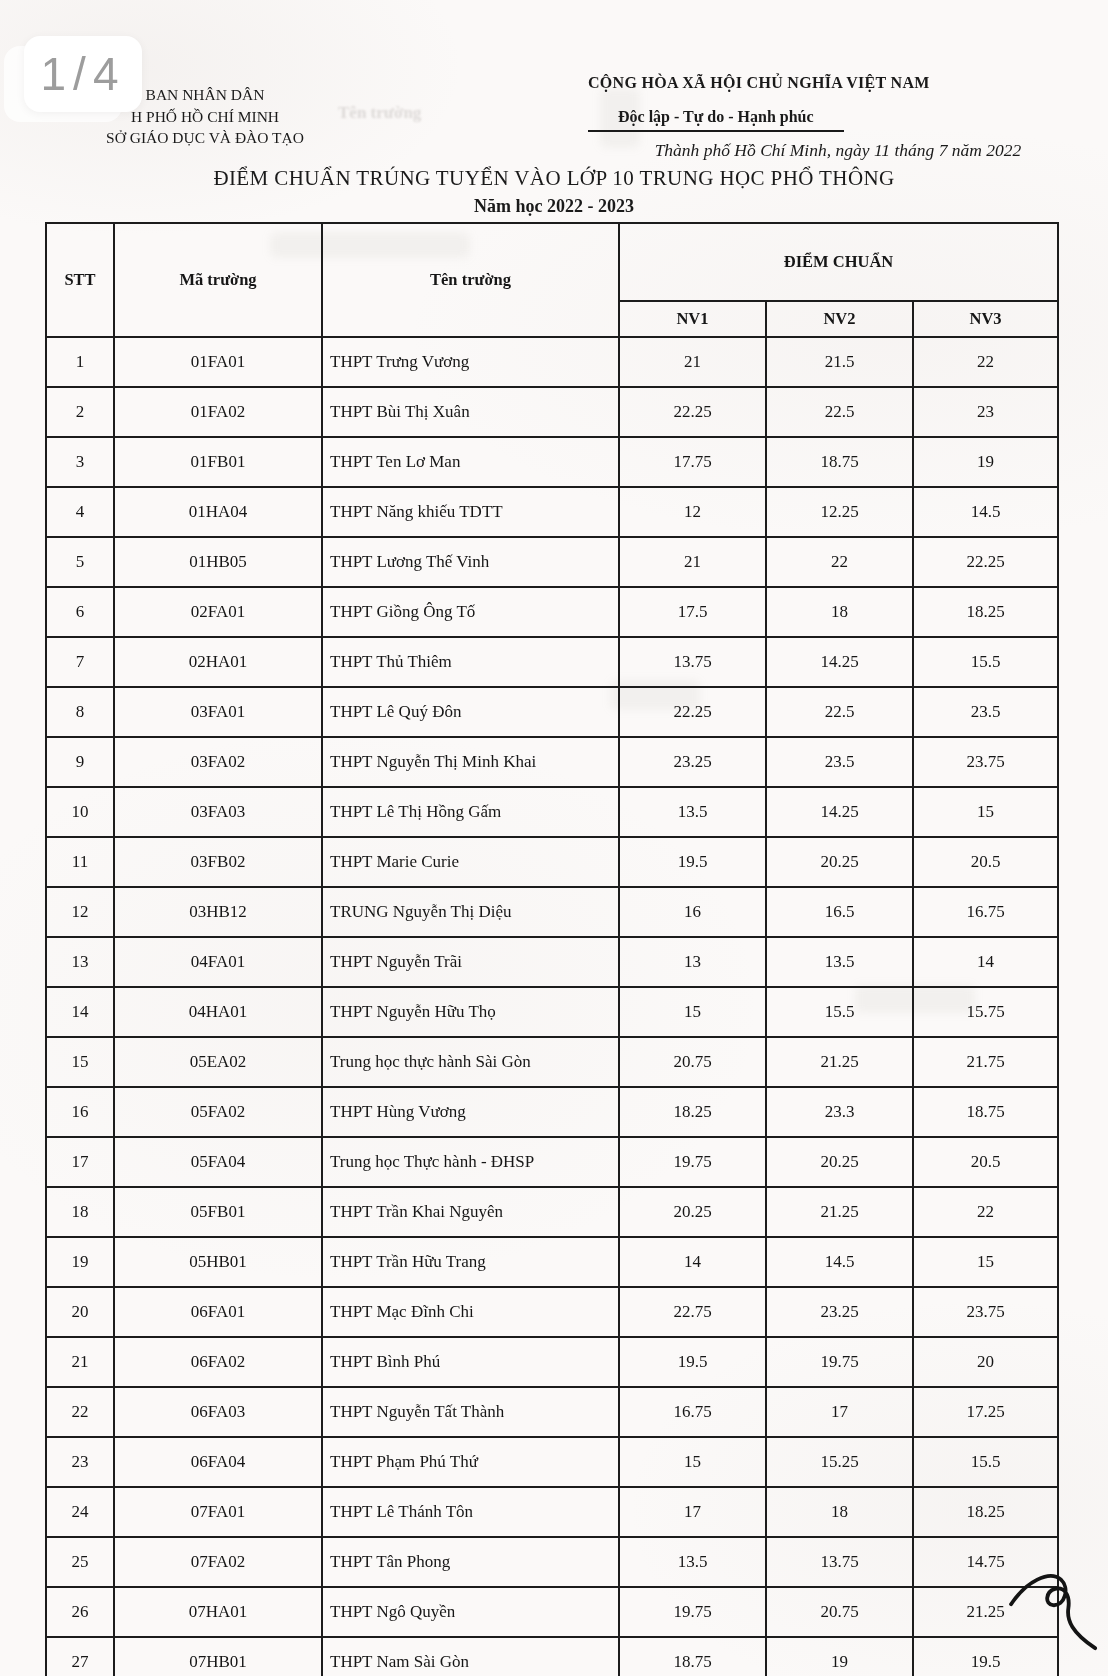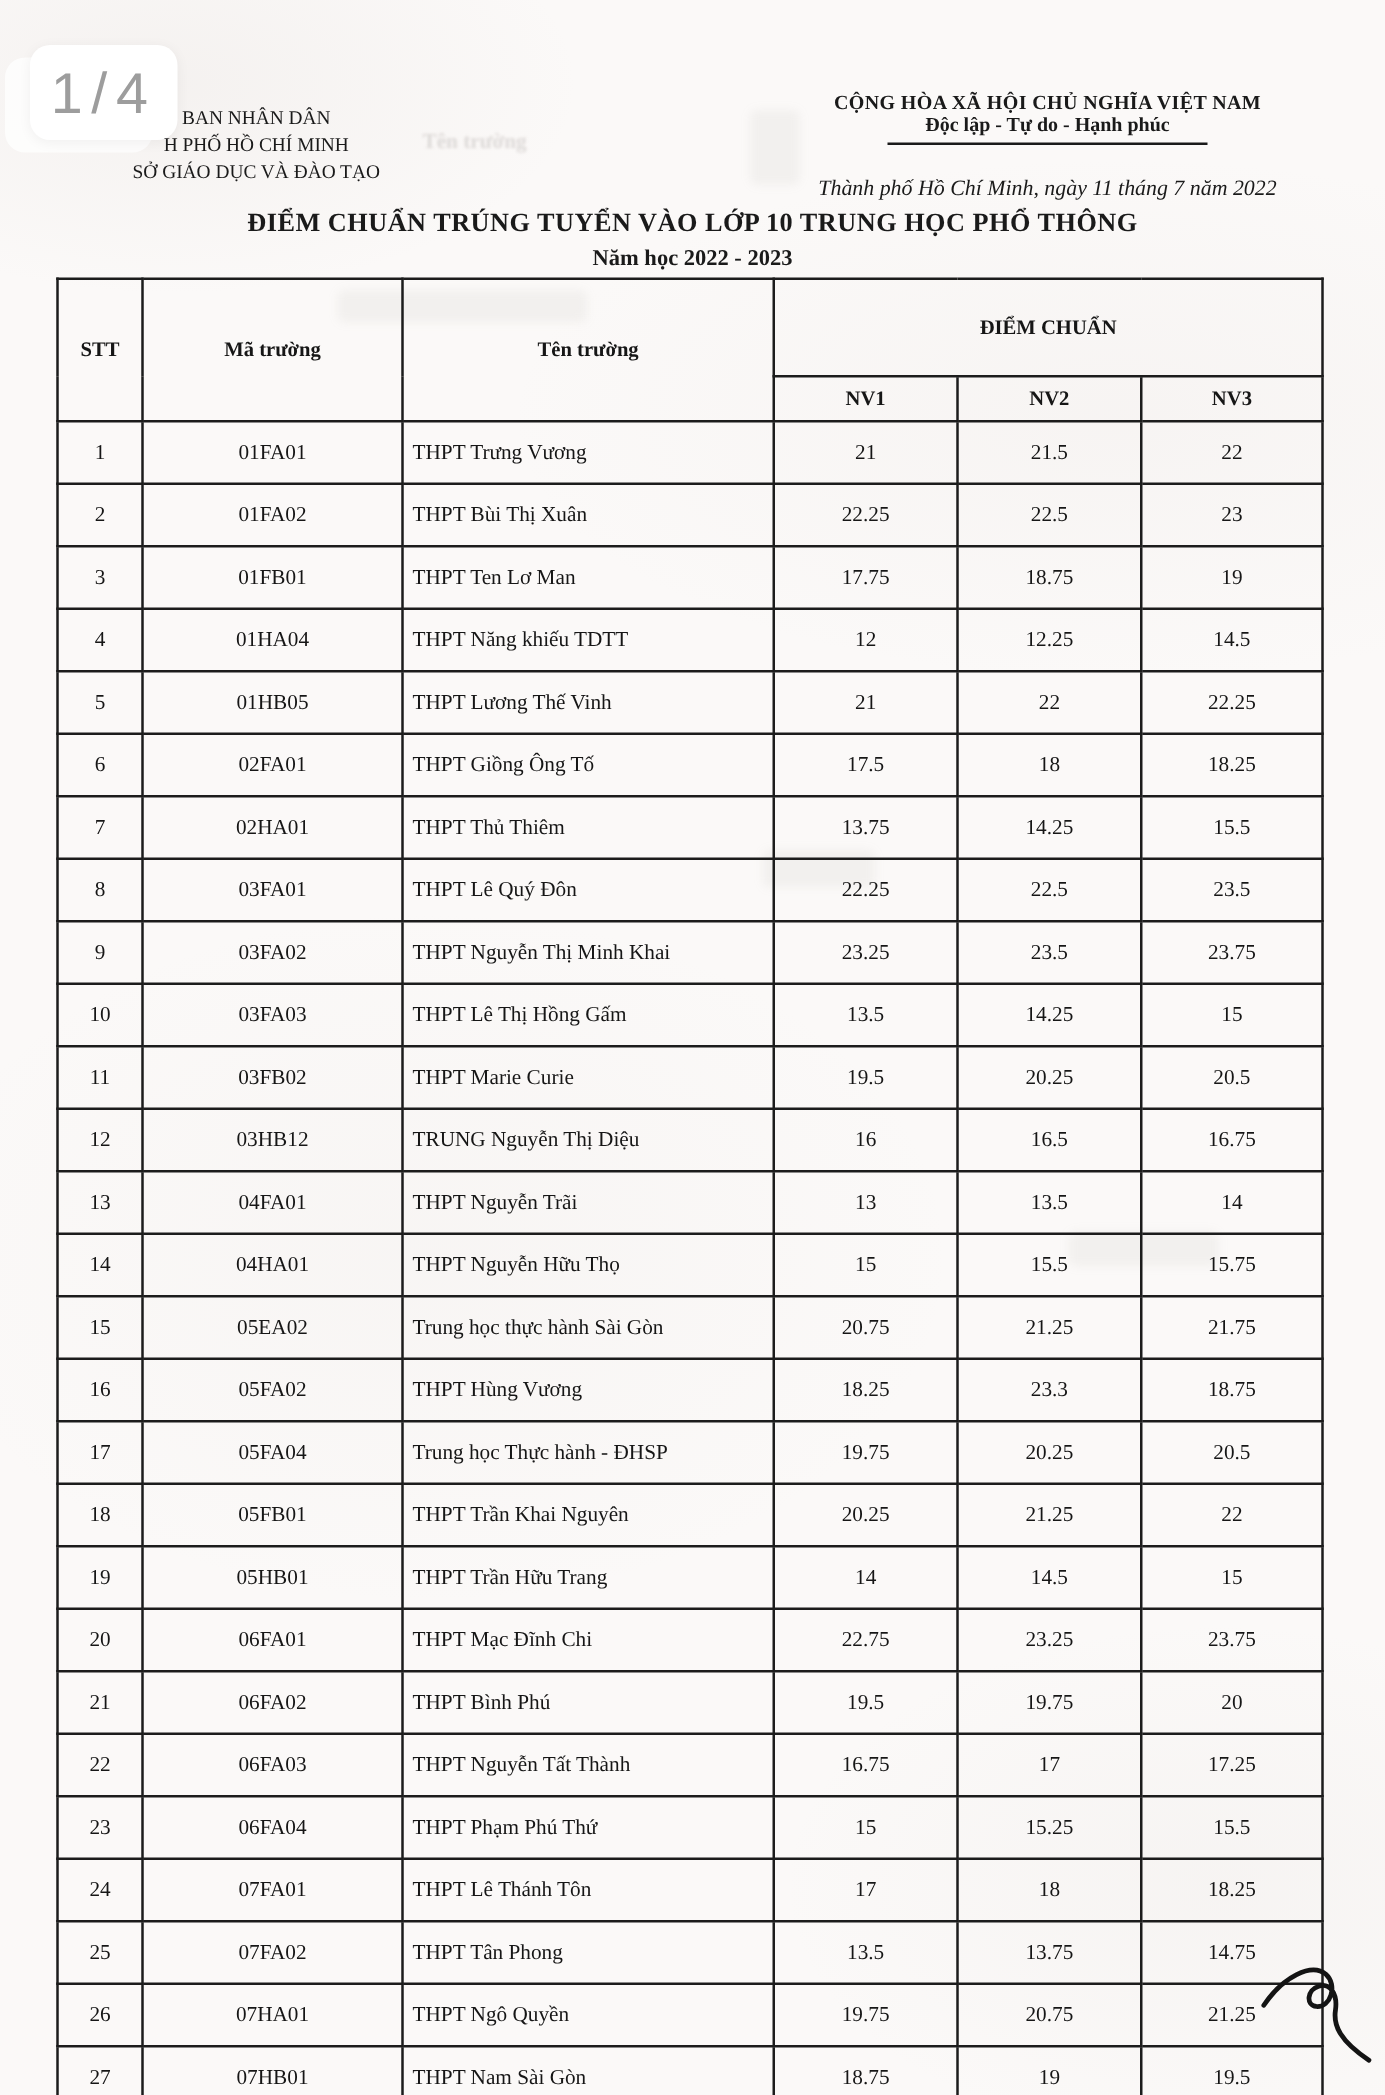--- a/index.html
+++ b/index.html
@@ -65,51 +65,50 @@
     position: absolute;
     left: 55px; top: 84px; width: 300px;
     text-align: center;
     font-weight: normal;
     font-size: 15.5px;
     line-height: 21.5px;
   }
   .hdr-right {
     position: absolute;
     left: 588px; top: 74px; width: 500px;
-    text-align: center;
   }
   .hdr-right .motto1 {
     font-weight: bold;
     font-size: 16px;
     letter-spacing: 0.3px;
   }
   .hdr-right .motto2 {
     display: inline-block;
-    margin-top: 0;
+    margin-top: 16px;
     font-weight: bold;
     font-size: 16px;
     padding: 0 30px 4px 30px;
     border-bottom: 2px solid #1a1a1a;
   }
   .dateline {
     position: absolute;
     left: 588px; top: 140px; width: 500px;
     text-align: center;
     font-style: italic;
     font-size: 17.5px;
   }
 
   
   .title-block {
     position: absolute;
     left: 0; top: 166px; width: 1108px;
     text-align: center;
   }
   .title1 {
-    font-weight: bold;
+    font-weight: normal;
     font-size: 21px;
     letter-spacing: 0.4px;
   }
   .title2 {
     font-weight: bold;
     font-size: 18px;
     margin-top: 5px;
   }
 
   

